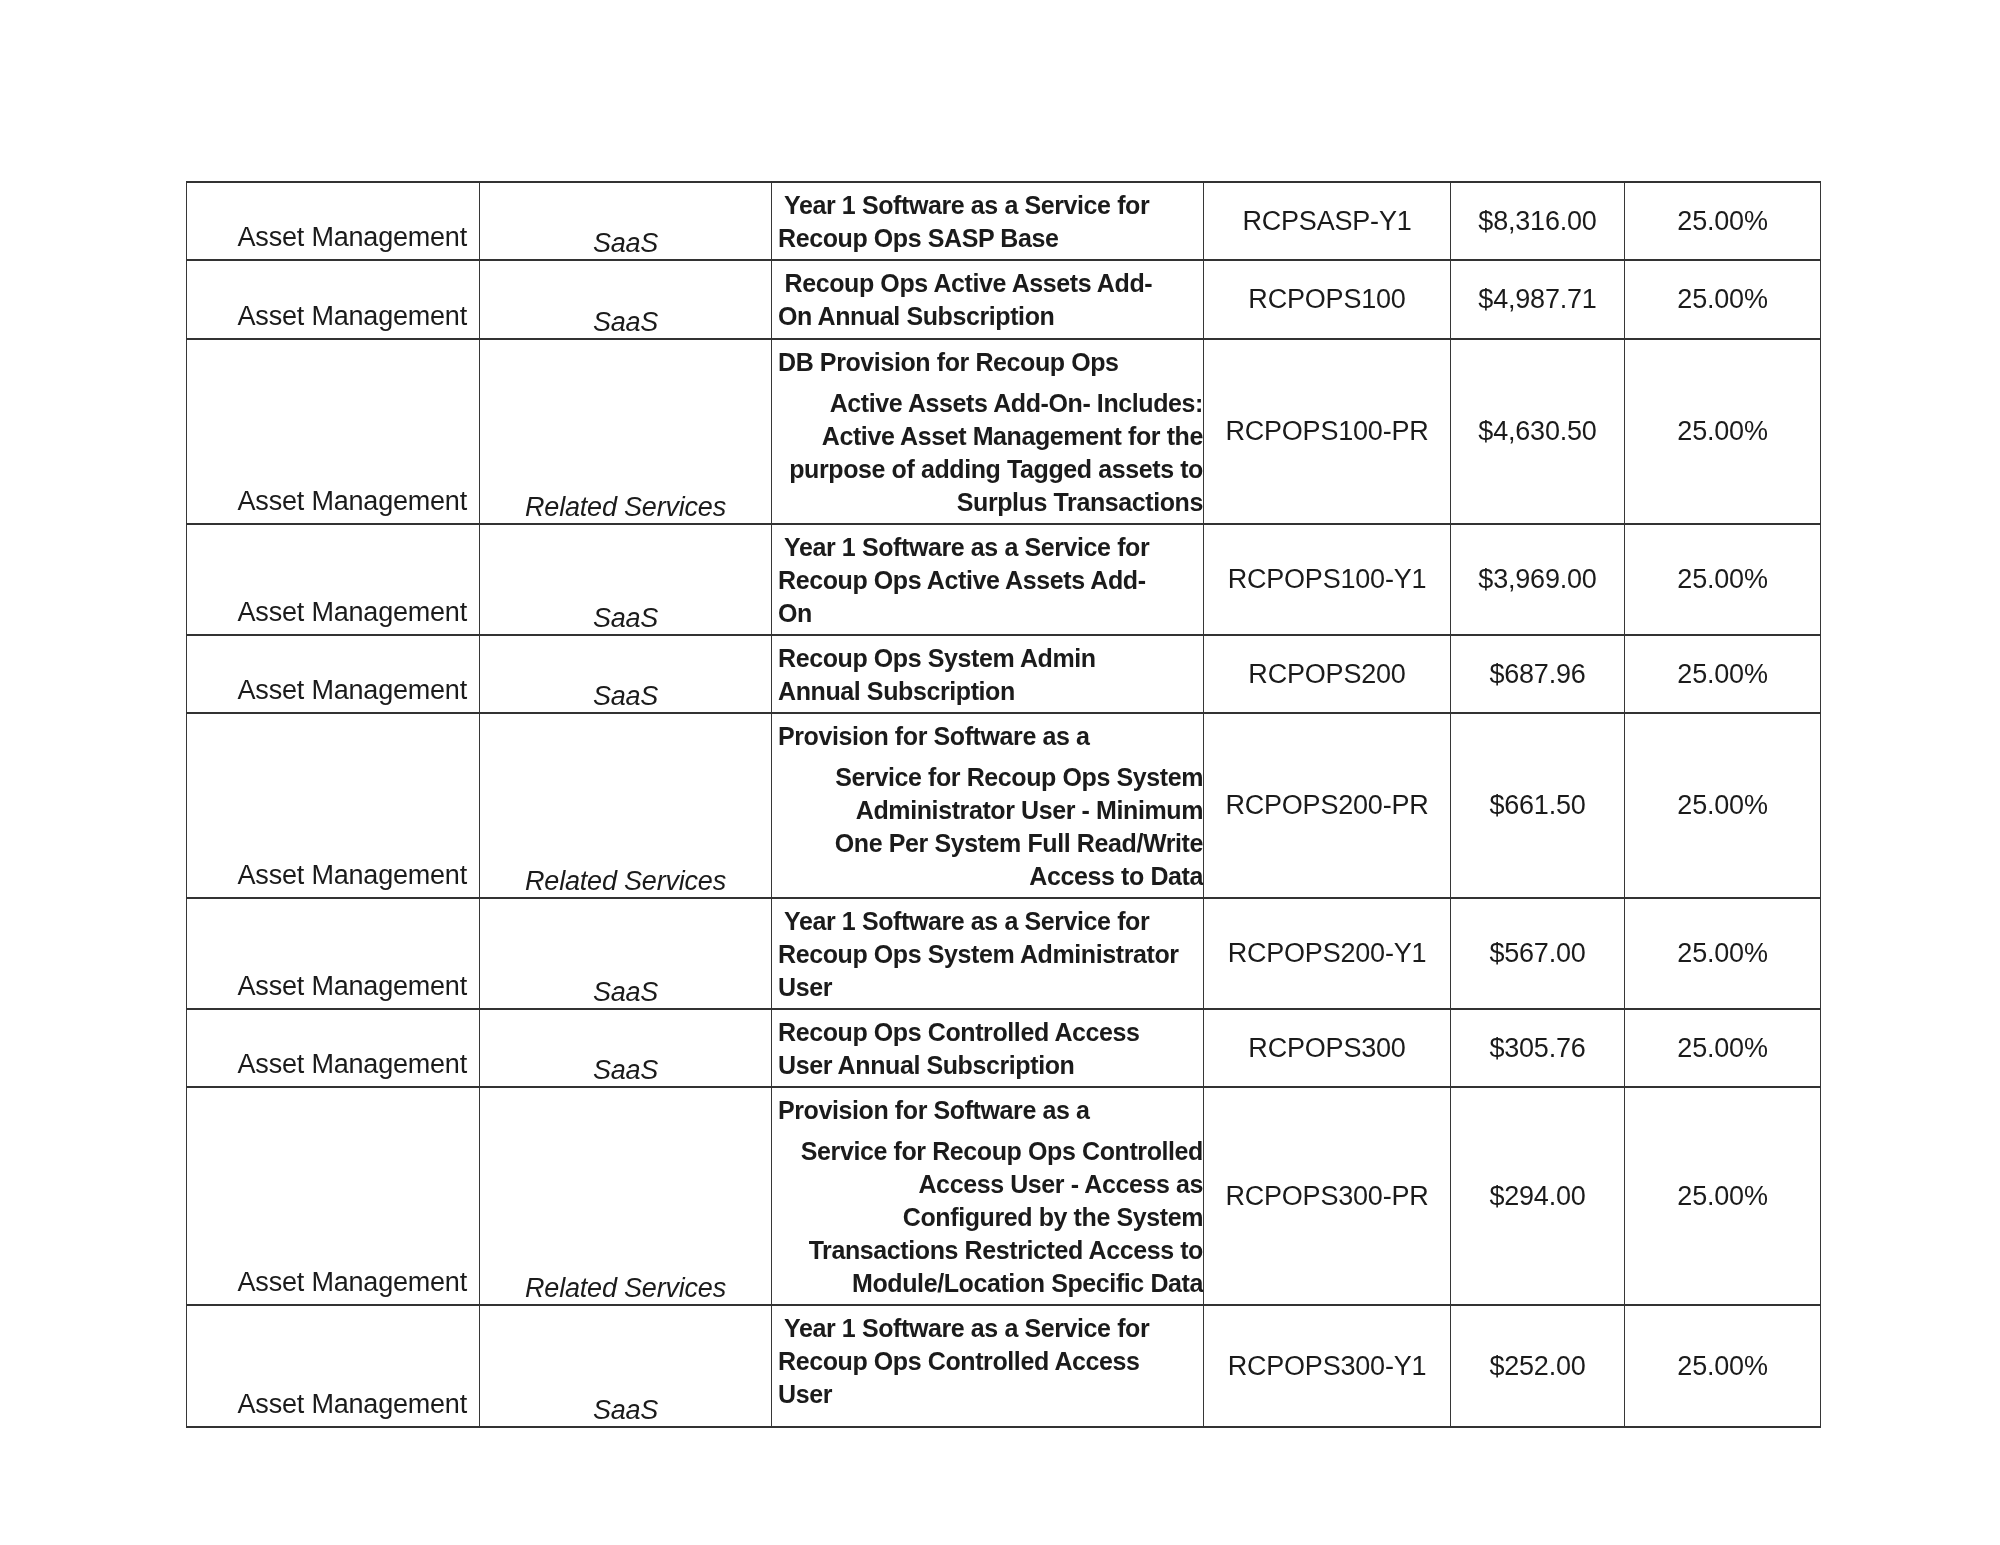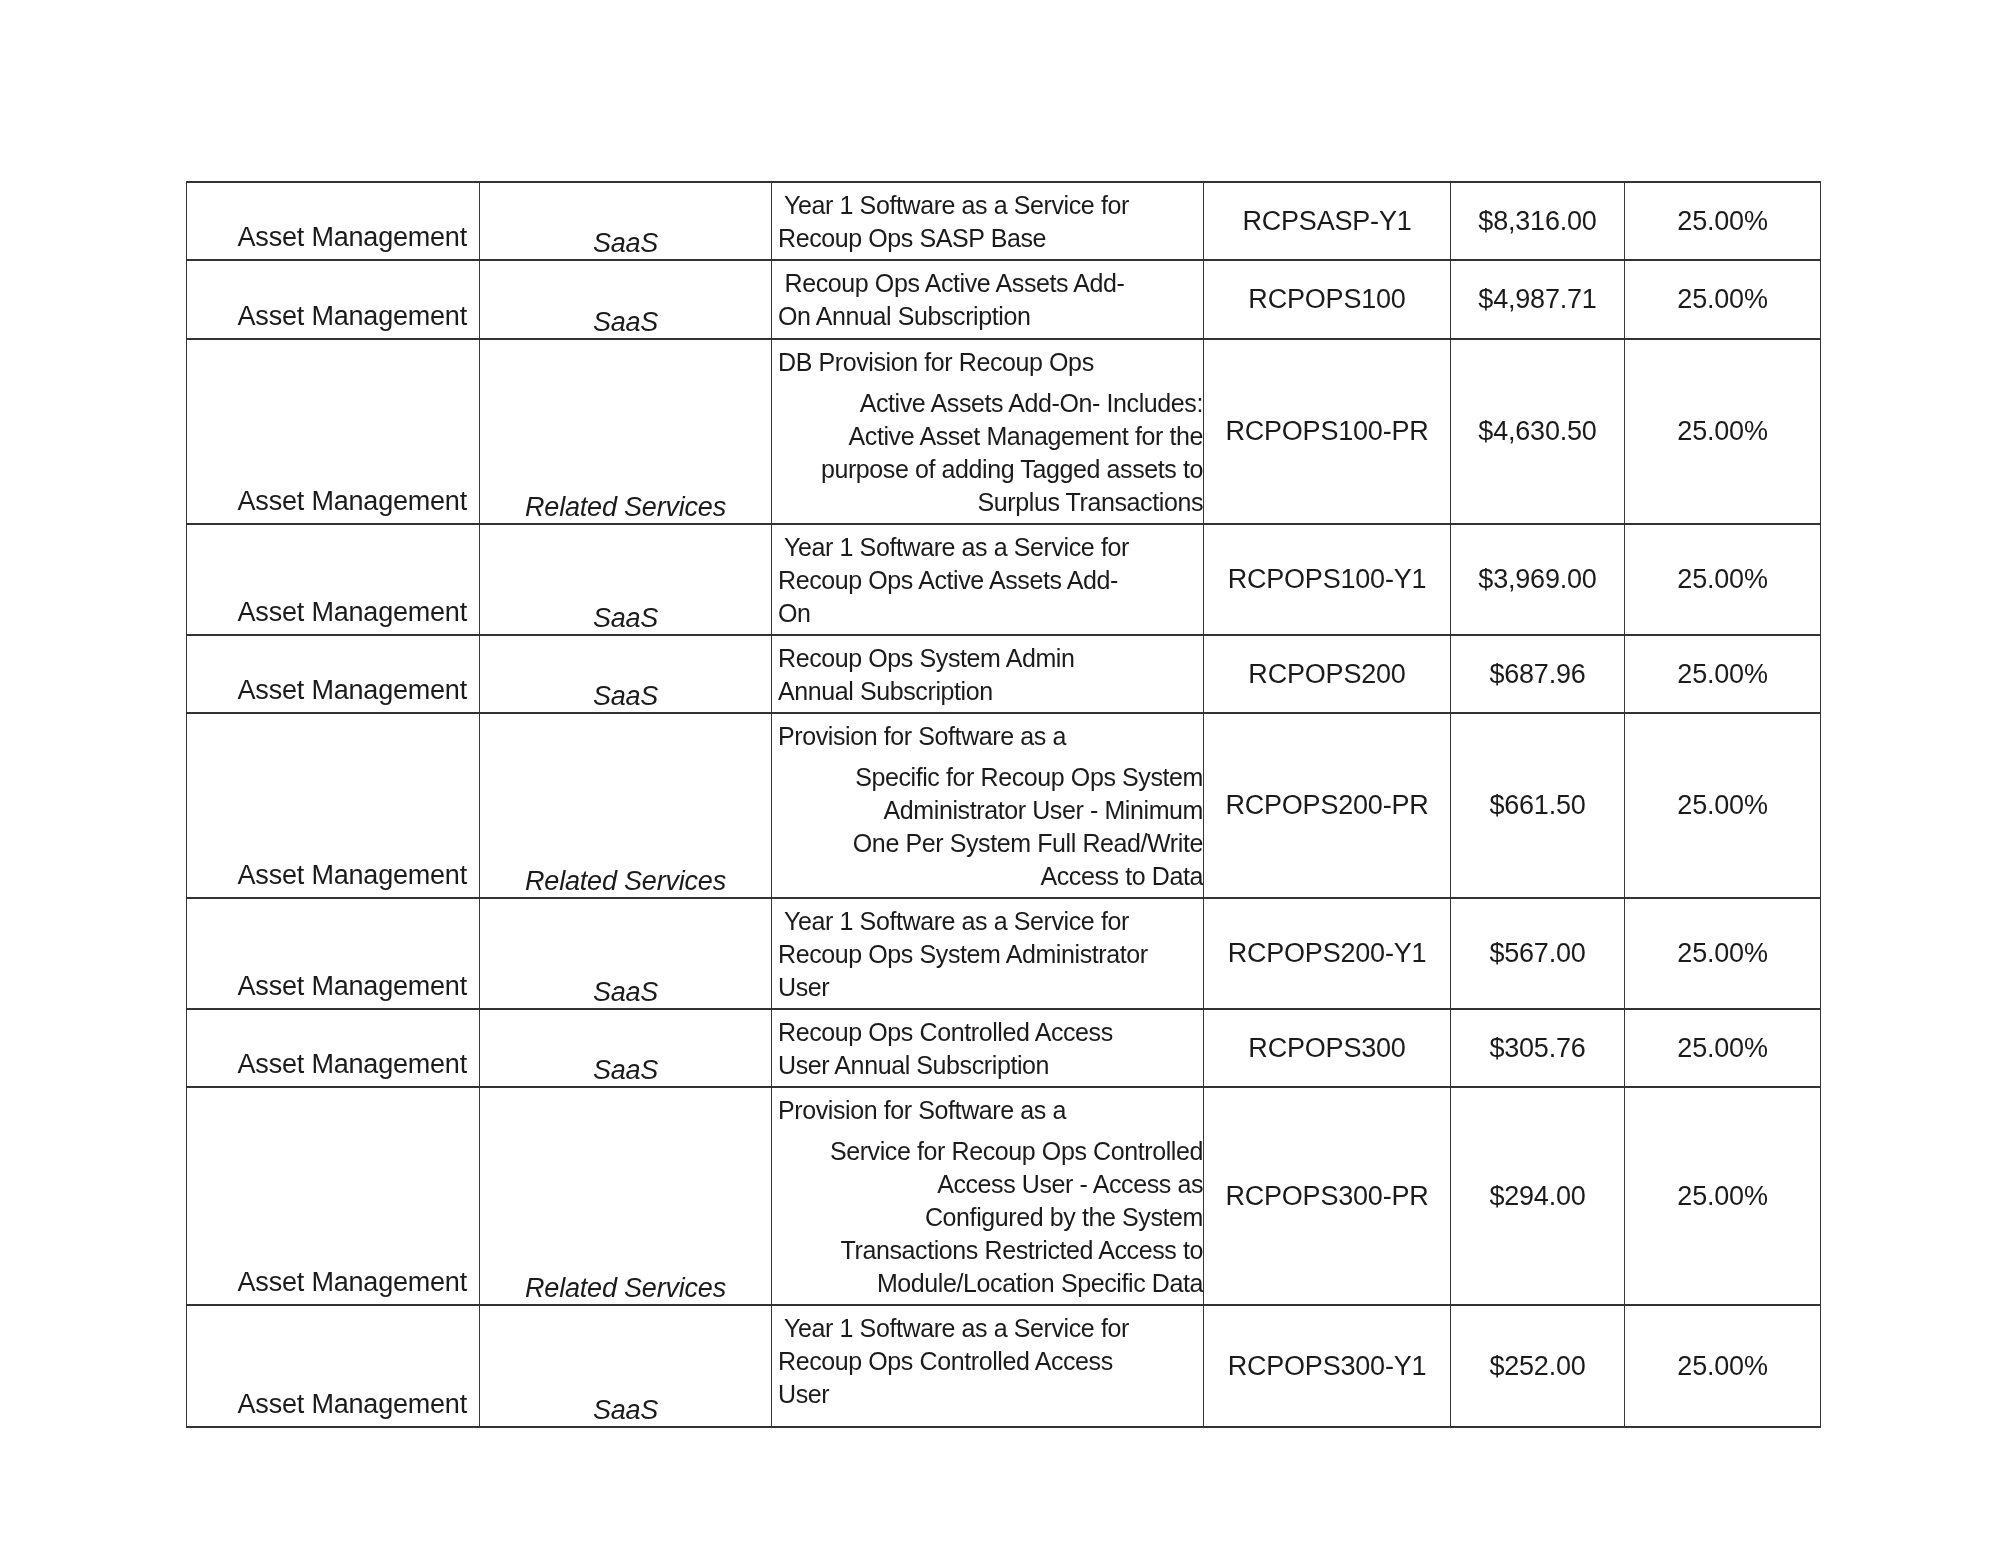--- a/index.html
+++ b/index.html
@@ -68,20 +68,21 @@
     vertical-align: top;
     text-align: left;
     padding: 6px 0 4px 6px;
     font-size: 25px;
     line-height: 33px;
     letter-spacing: -0.4px;
   }
   td.c-desc p {
     margin: 0;
     white-space: pre;
+    font-weight: bold;
   }
   td.c-desc p + p {
     margin-top: 8px;
     text-align: right;
   }
   td.c-sku, td.c-price, td.c-pct {
     vertical-align: middle;
     text-align: center;
     padding: 2px;
   }
@@ -162,21 +163,21 @@
     <td class="c-sku">RCPOPS200</td>
     <td class="c-price">$687.96</td>
     <td class="c-pct">25.00%</td>
   </tr>
 
   <tr>
     <td class="c-cat">Asset Management</td>
     <td class="c-type">Related Services</td>
     <td class="c-desc">
             <p>Provision for Software as a</p>
-            <p>Specific for Recoup Ops System
+            <p>Service for Recoup Ops System
 Administrator User - Minimum
 One Per System Full Read/Write
 Access to Data</p>
           </td>
     <td class="c-sku">RCPOPS200-PR</td>
     <td class="c-price">$661.50</td>
     <td class="c-pct">25.00%</td>
   </tr>
 
   <tr>

